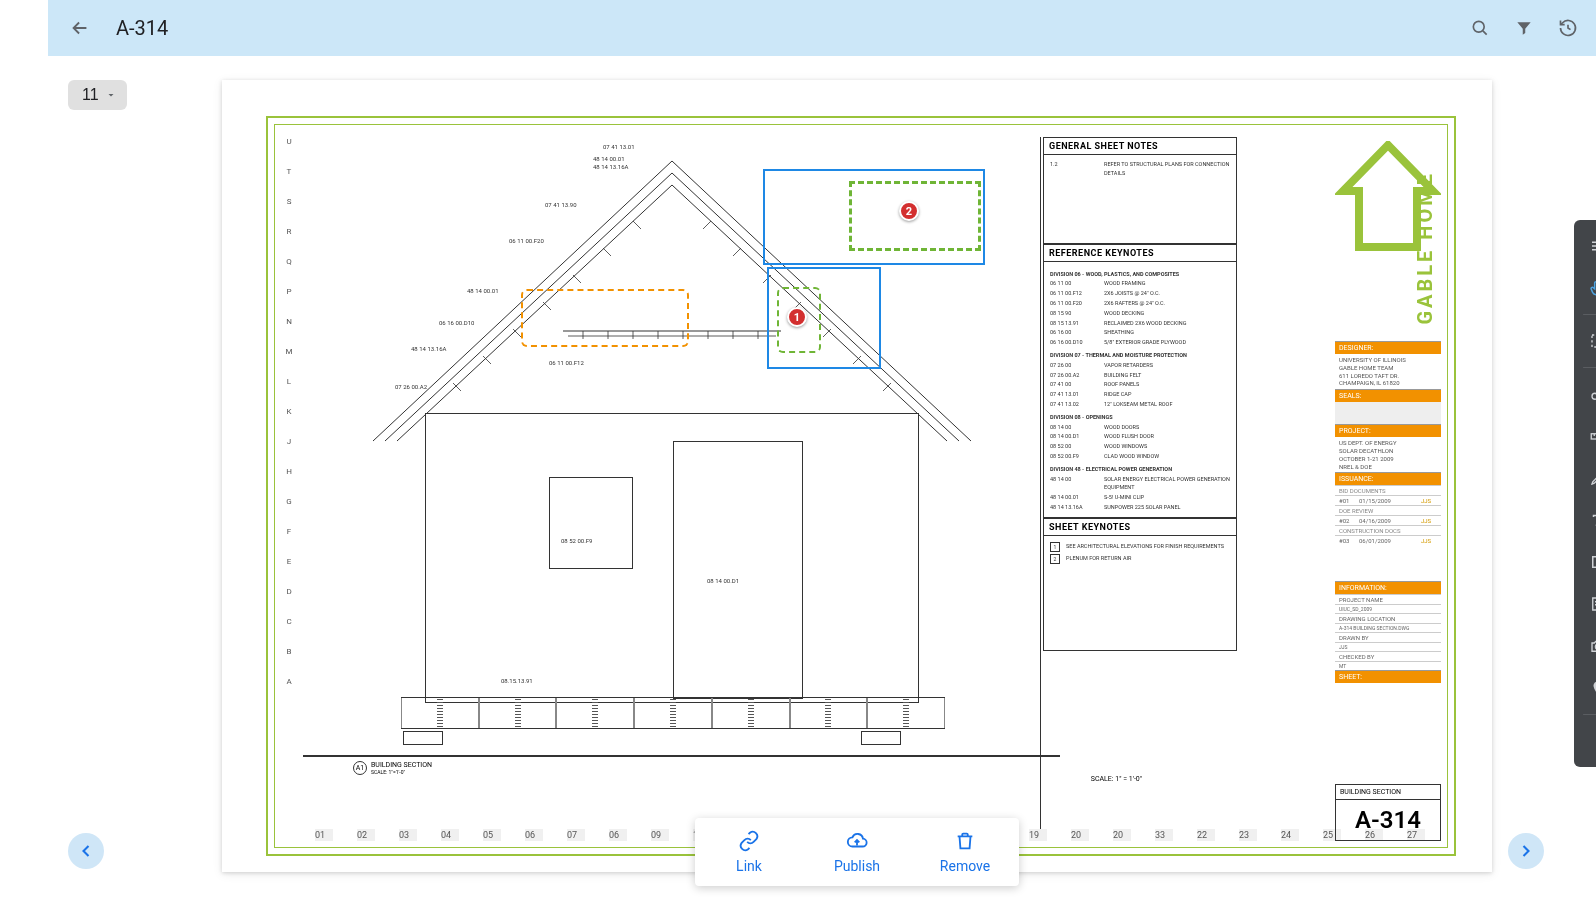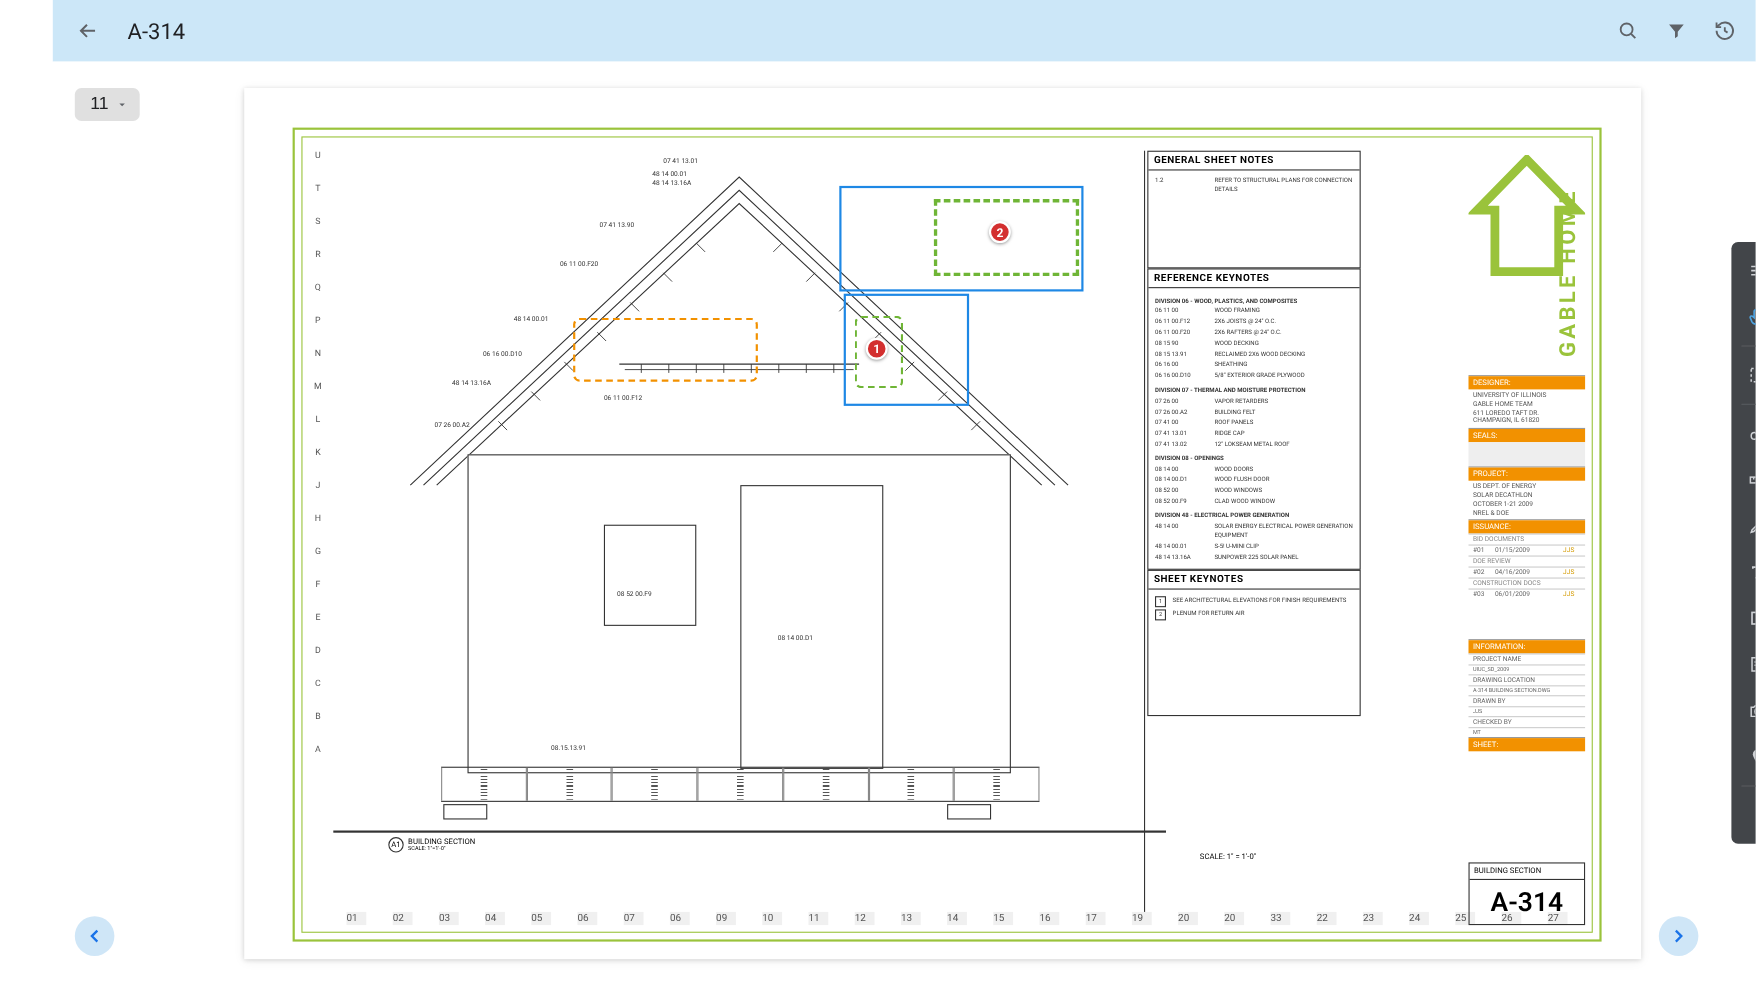--- a/index.html
+++ b/index.html
@@ -482,20 +482,42 @@
               </div>
             <div class="sheet-num-box">
               <div class="sheet-num-title">BUILDING SECTION</div>
               <div class="sheet-num">A-314</div>
             </div>
           </div>
 
         </div>
       </div>
 
+      <div class="action-bar">
+        <div class="action-btn">
+          <svg width="22" height="22" viewBox="0 0 24 24" stroke-width="2">
+              <path d="M10 13a5 5 0 0 0 7 0l3-3a5 5 0 0 0-7-7l-1.5 1.5"></path>
+              <path d="M14 11a5 5 0 0 0-7 0l-3 3a5 5 0 0 0 7 7l1.5-1.5"></path>
+            </svg>
+          <span>Link</span>
+        </div>
+        <div class="action-btn">
+          <svg width="22" height="22" viewBox="0 0 24 24" stroke-width="2">
+              <path d="M7 18a5 5 0 0 1 0-10 6 6 0 0 1 11.5 1.5A4 4 0 0 1 18 18H7z"></path>
+              <path d="M12 17v-6M9.5 13.5L12 11l2.5 2.5"></path>
+            </svg>
+          <span>Publish</span>
+        </div>
+        <div class="action-btn">
+          <svg width="22" height="22" viewBox="0 0 24 24" stroke-width="2">
+              <path d="M4 7h16M9 7V5a1 1 0 0 1 1-1h4a1 1 0 0 1 1 1v2M6 7l1 13h10l1-13"></path>
+            </svg>
+          <span>Remove</span>
+        </div>
+      </div>
     </div>
 
     <div class="pager prev">
         <svg width="20" height="20" viewBox="0 0 24 24" fill="none" stroke="#1a73e8" stroke-width="2.5">
           <path d="M15 6l-6 6 6 6"></path>
         </svg>
       </div>
     <div class="pager next">
         <svg width="20" height="20" viewBox="0 0 24 24" fill="none" stroke="#1a73e8" stroke-width="2.5">
           <path d="M9 6l6 6-6 6"></path>

